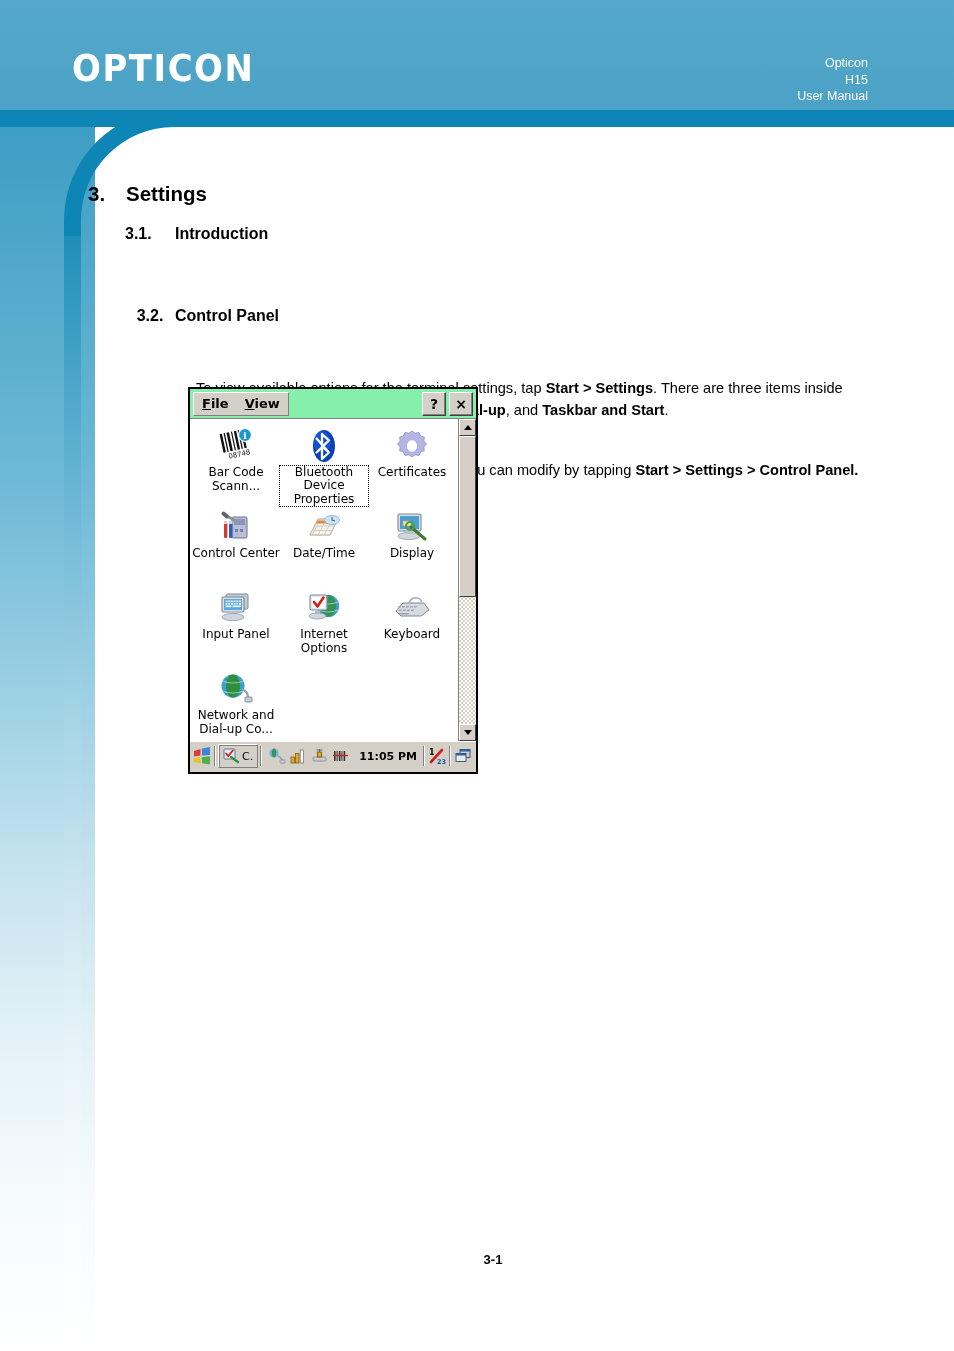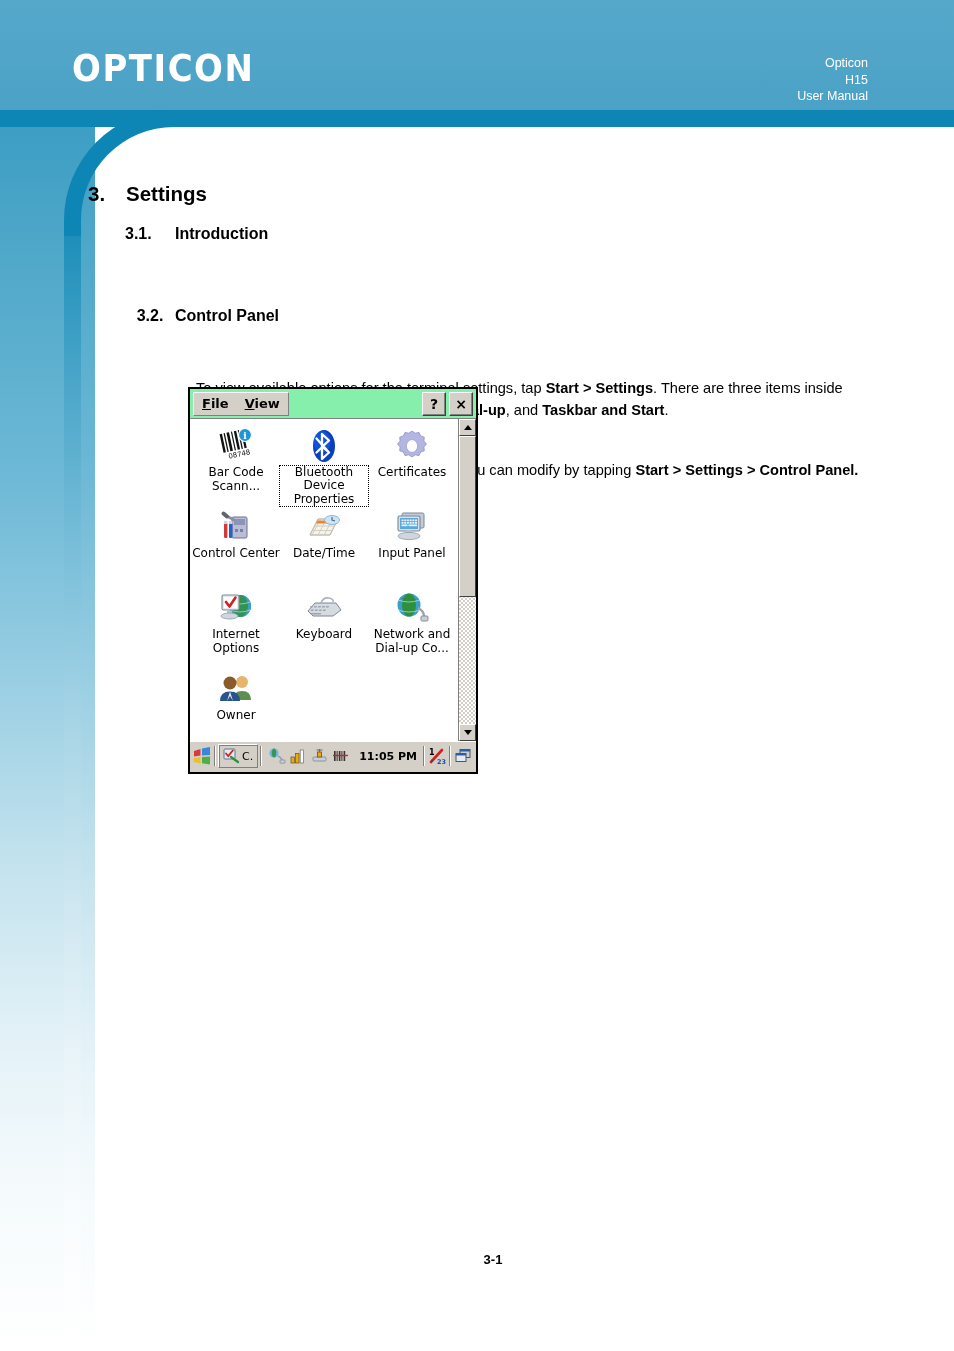--- a/index.html
+++ b/index.html
@@ -380,20 +380,34 @@
                   <path d="M14 9 L6 24 M20 9 L12 24 M26 9 L18 24" stroke="#cfcbbd" stroke-width="0.9"></path>
                   <path d="M11.5 9.5 L31.5 9.5 L30 12.5 L10 12.5 Z" fill="#e8863c"></path>
                   <ellipse cx="26" cy="9" rx="7.5" ry="4.5" fill="#cfe4f2" stroke="#8bb2cc" stroke-width="0.9"></ellipse>
                   <path d="M26 6 L26 9 L29 10" stroke="#3a6a8c" stroke-width="1.1" fill="none"></path>
                 </svg>
               </span>
               <span class="cap">Date/Time</span>
             </div>
 
 
+            <div class="ce-cell">
+              <span class="glyph">
+                <svg width="36" height="32" viewBox="0 0 36 32">
+                  <rect x="4" y="3" width="23" height="17" rx="1.5" fill="#d8dfe8" stroke="#7d8794" stroke-width="1.1"></rect>
+                  <rect x="6" y="5" width="19" height="13" fill="#4a9fd6"></rect>
+                  <path d="M9 10 L17 10 L17 15 L9 15 Z" fill="#f5e9b8" stroke="#b8a96a" stroke-width="0.8"></path>
+                  <ellipse cx="15" cy="25" rx="11" ry="3.6" fill="#cfd6de" stroke="#98a1ad" stroke-width="0.9"></ellipse>
+                  <rect x="12" y="19" width="6" height="4" fill="#b9c2cc"></rect>
+                  <path d="M17 16 L31 28" stroke="#3f7a2e" stroke-width="3" stroke-linecap="round"></path>
+                  <circle cx="16" cy="15" r="4" fill="none" stroke="#4f9c3a" stroke-width="2.2"></circle>
+                </svg>
+              </span>
+              <span class="cap">Display</span>
+            </div>
 
             <div class="ce-cell">
               <span class="glyph">
                 <svg width="36" height="32" viewBox="0 0 36 32">
                   <rect x="8" y="2" width="22" height="15" rx="1.5" fill="#c3ccd6" stroke="#7d8794" stroke-width="1"></rect>
                   <rect x="4" y="5" width="22" height="15" rx="1.5" fill="#d8dfe8" stroke="#7d8794" stroke-width="1.1"></rect>
                   <rect x="6" y="7" width="18" height="11" fill="#5aa8dd"></rect>
                   <g fill="#e8f3fb">
                     <rect x="7.5" y="8.5" width="2" height="1.7"></rect>
                       <rect x="10.2" y="8.5" width="2" height="1.7"></rect>
@@ -463,32 +477,20 @@
                   <path d="M15 1.5 a7 11.5 0 0 0 0 23 a7 11.5 0 0 0 0 -23" fill="#2f8f3e"></path>
                   <path d="M4 8 q11 4 22 0 M4 18 q11 4 22 0" stroke="#d8f0ff" stroke-width="0.9" fill="none" opacity="0.65"></path>
                   <path d="M6 6 q5 3 9 1 q4-2 8 1" fill="#2f8f3e" opacity="0.8"></path>
                   <path d="M24 16 q6 3 6 8" stroke="#9aa3ae" stroke-width="2.4" fill="none"></path>
                   <rect x="27" y="24" width="7" height="5" rx="1" fill="#c7ced8" stroke="#7d8794" stroke-width="0.9"></rect>
                 </svg>
               </span>
               <span class="cap">Network and Dial-up Co...</span>
             </div>
 
-            <div class="ce-cell">
-              <span class="glyph">
-                <svg width="36" height="30" viewBox="0 0 36 30">
-                  <circle cx="24" cy="8" r="6" fill="#e8b36a"></circle>
-                  <path d="M15 26 q0-9 9-9 q9 0 9 9 Z" fill="#5e8f4e"></path>
-                  <circle cx="12" cy="9" r="6.5" fill="#8a5a2a"></circle>
-                  <path d="M2 27 q0-9.5 10-9.5 q10 0 10 9.5 Z" fill="#27538f"></path>
-                  <path d="M12 17.5 L9 27 L12 22 L15 27 Z" fill="#e8e8e8"></path>
-                </svg>
-              </span>
-              <span class="cap">Owner</span>
-            </div>
 
           </div>
         </div>
 
         <div class="ce-scroll">
           <div class="sb-btn">
               <span class="sb-arrow sb-up"></span>
             </div>
           <div class="sb-track">
             <div class="sb-thumb"></div>

